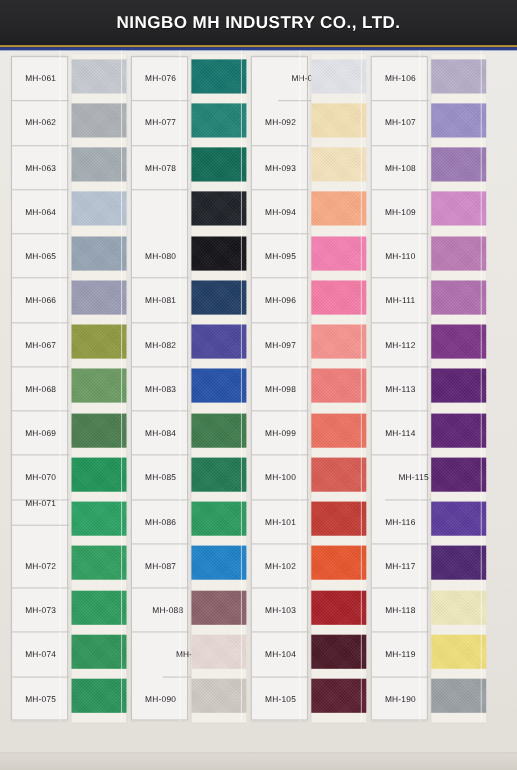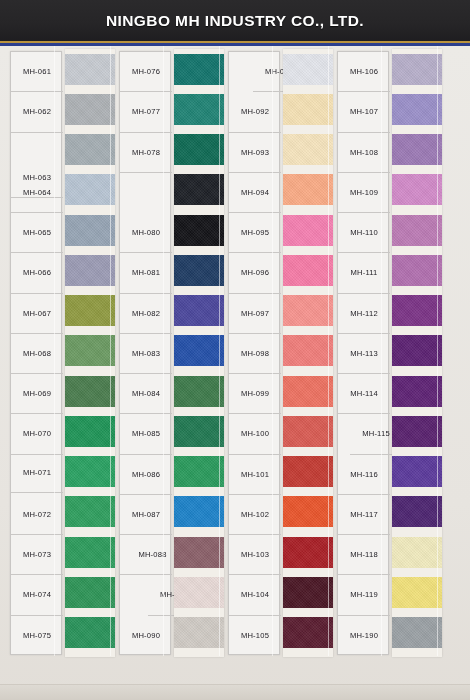--- a/index.html
+++ b/index.html
@@ -180,29 +180,29 @@
     <div id="header-rule-gold"></div>
   </div>
   <div id="header-rule-blue"></div>
 
   <div id="paper">
     <div id="grid">
         <div class="colgroup" style="left: 10px;">
           <div class="label-strip">
             <div class="label-cell" style="top: 0px;">MH-061</div>
             <div class="label-cell" style="top: 40.25px;">MH-062</div>
-            <div class="label-cell" style="top: 80.5px; margin-top: 25px;">MH-063</div>
+            <div class="label-cell" style="top: 80.5px;">MH-063</div>
             <div class="label-cell" style="top: 120.75px;">MH-064</div>
             <div class="label-cell" style="top: 161px;">MH-065</div>
             <div class="label-cell" style="top: 201.25px;">MH-066</div>
             <div class="label-cell" style="top: 241.5px;">MH-067</div>
             <div class="label-cell" style="top: 281.75px;">MH-068</div>
             <div class="label-cell" style="top: 322px;">MH-069</div>
             <div class="label-cell" style="top: 362.25px;">MH-070</div>
-            <div class="label-cell" style="top: 401px;">MH-071</div>
+            <div class="label-cell" style="top: 386px;">MH-071</div>
             <div class="label-cell" style="top: 442.75px;">MH-072</div>
             <div class="label-cell" style="top: 483px;">MH-073</div>
             <div class="label-cell" style="top: 523.25px;">MH-074</div>
             <div class="label-cell" style="top: 563.5px;">MH-075</div>
           </div>
           <div class="swatch-strip">
             <div class="swatch-cell" style="top: 0px;">
               <div class="swatch-chip" style="background-color: rgb(198, 202, 208);"></div>
             </div>
             <div class="swatch-cell" style="top: 40.25px;">

